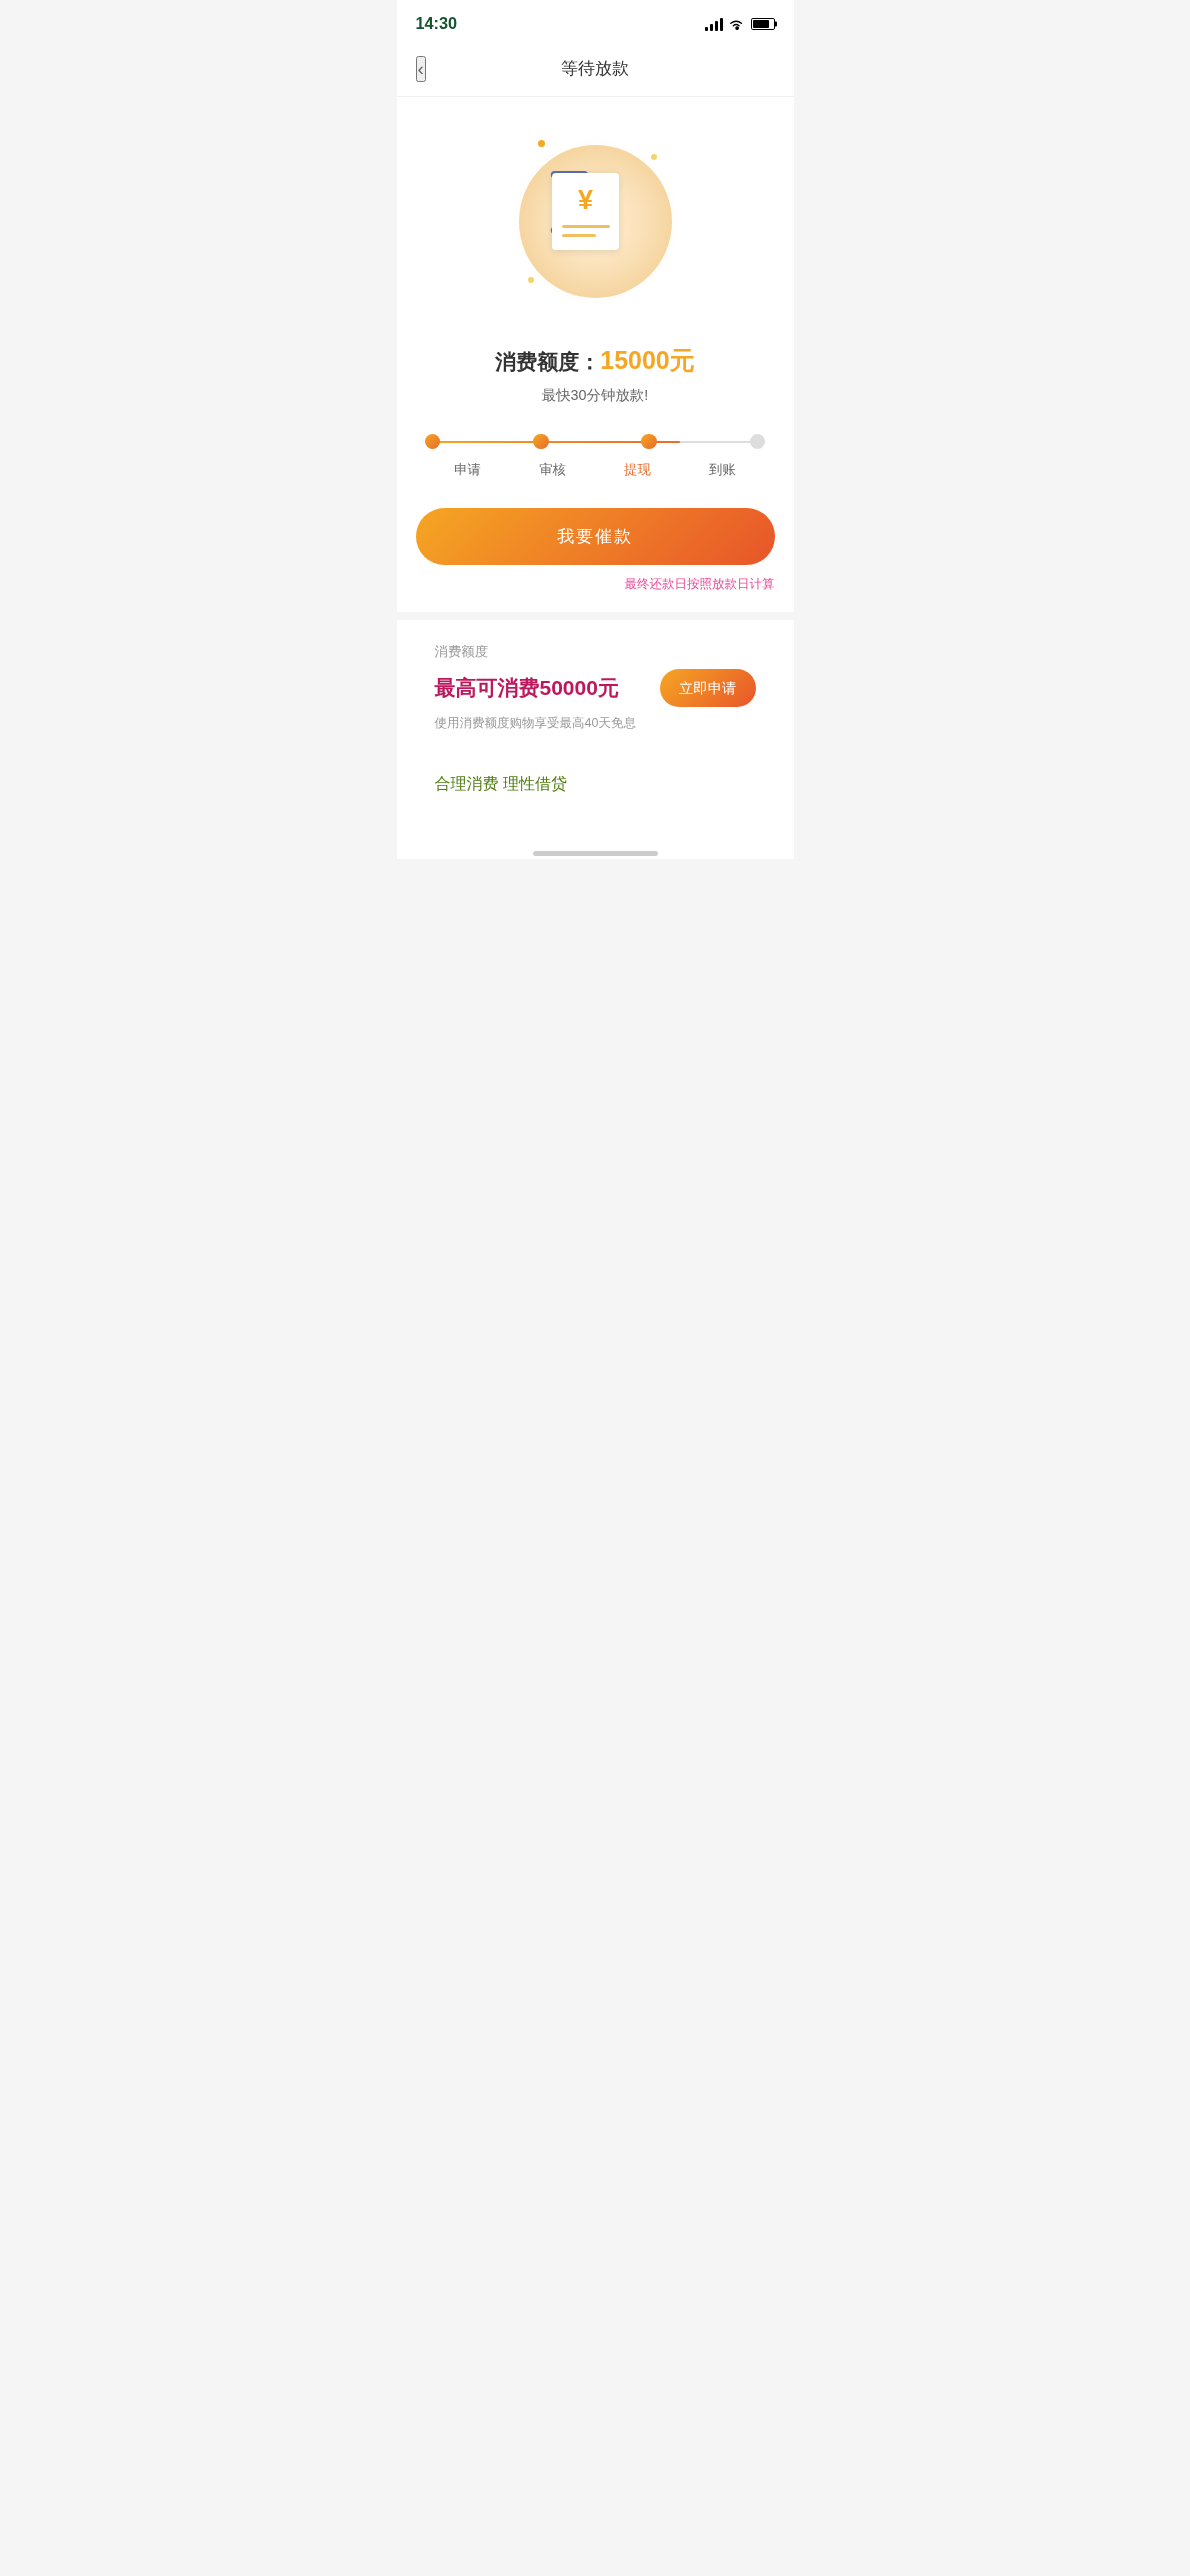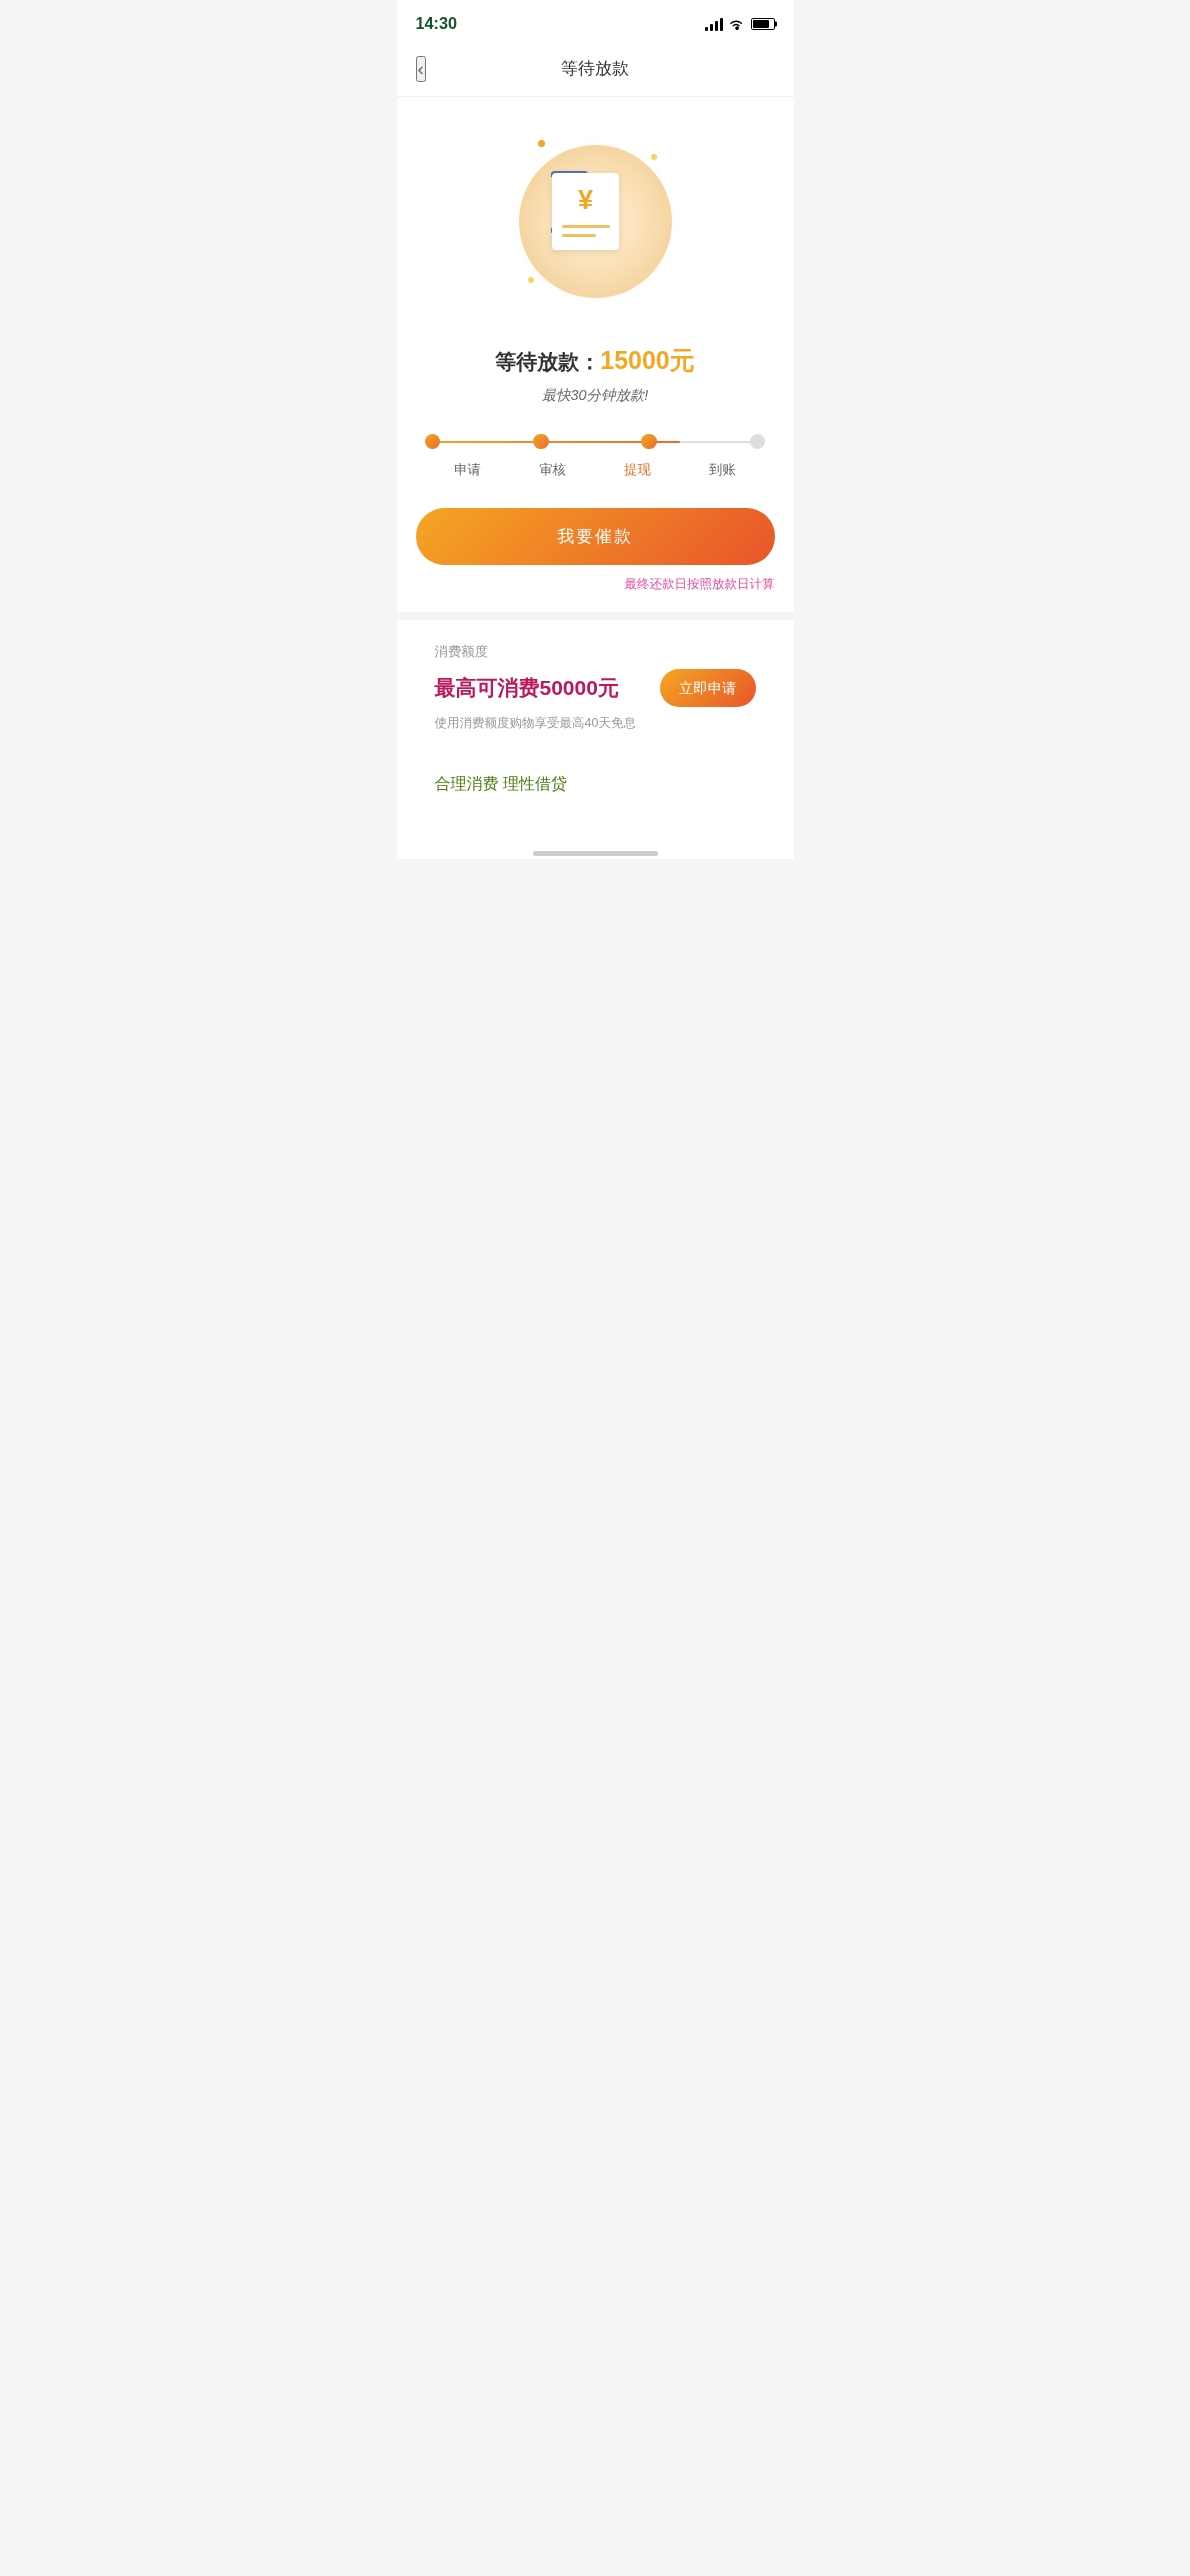--- a/index.html
+++ b/index.html
@@ -192,21 +192,20 @@
 
     .amount-highlight {
       color: #f5a623;
       font-size: 25px;
       font-weight: 700;
     }
 
     .amount-subtitle {
       font-size: 14.4px;
       color: #666;
-      font-style: italic;
     }
 
     
     .progress-section {
       margin-bottom: 29px;
       padding: 0 9.6px;
     }
 
     .progress-track {
       position: relative;
@@ -435,21 +434,21 @@
           <path d="M15 60 L27.5 48 L40 60 Z" fill="#e87040" opacity="0.9"></path>
 
           <line x1="27.5" y1="35" x2="27.5" y2="48" stroke="#e87040" stroke-width="2" opacity="0.8"></line>
         </svg>
       </div>
     </div>
   </div>
 
   <div class="amount-section">
     <div class="amount-title">
-      <span>等待放款：</span><span class="amount-highlight">15000元</span>
+      <span>消费额度：</span><span class="amount-highlight">15000元</span>
     </div>
     <div class="amount-subtitle">最快30分钟放款!</div>
   </div>
 
   <div class="progress-section">
     <div class="progress-track">
       <div class="progress-line">
         <div class="progress-line-fill"></div>
       </div>
       <div class="step-dot completed"></div>

